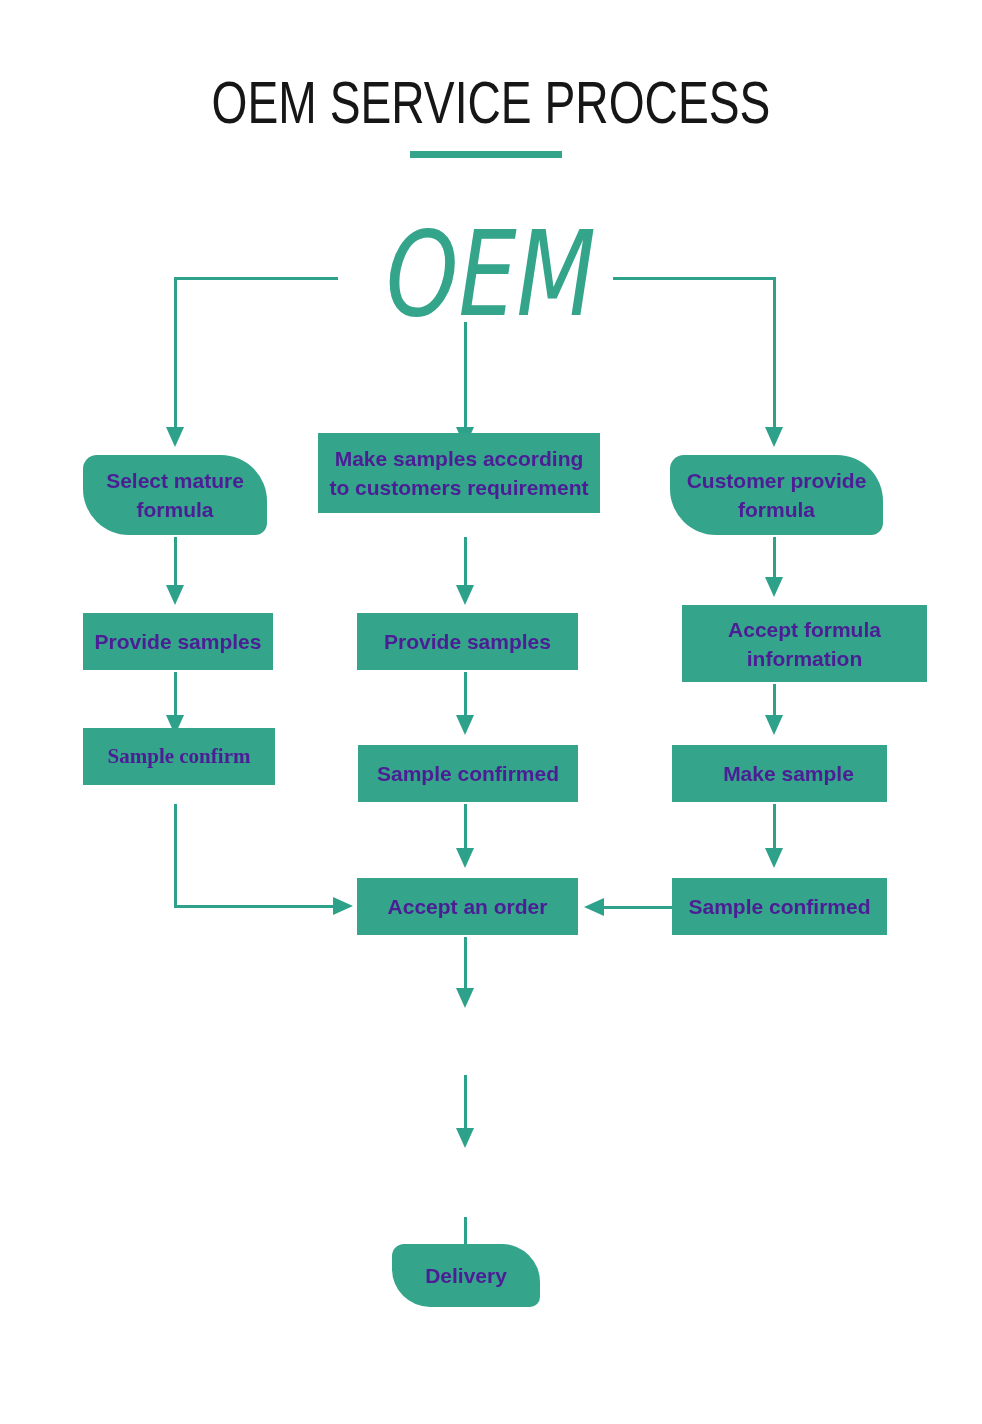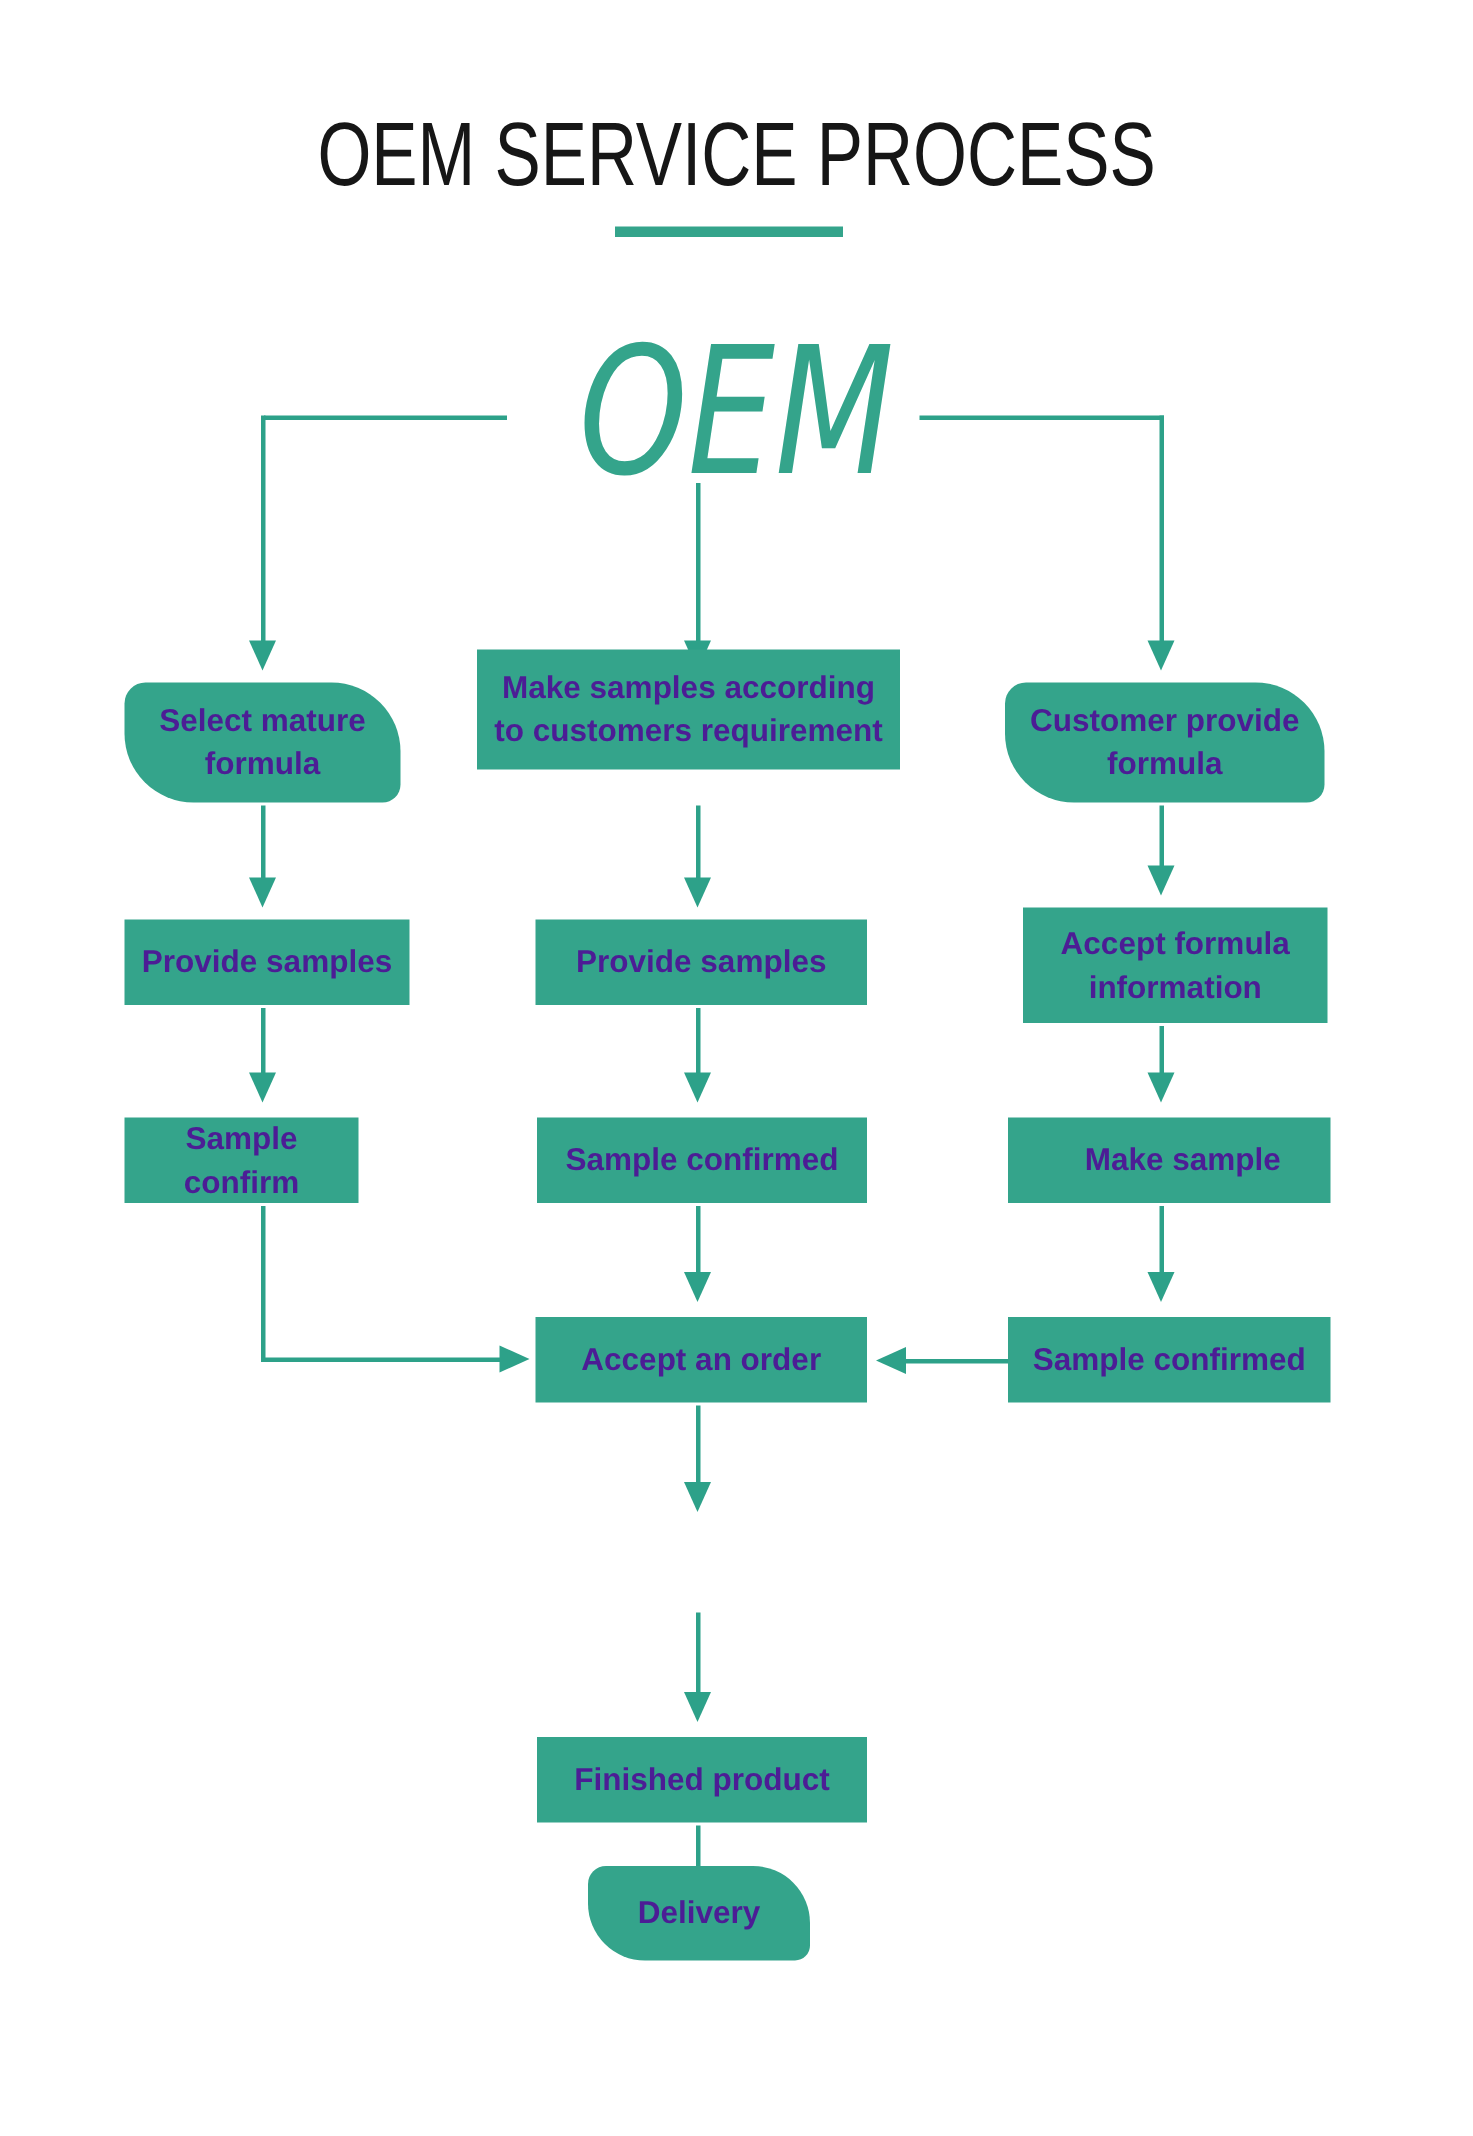--- a/index.html
+++ b/index.html
@@ -105,31 +105,31 @@
 
   <div class="vline" style="left:174px; top:537px; height:50px;"></div>
   <div class="arrow-down" style="left:166px; top:585px;"></div>
   <div class="vline" style="left:464px; top:537px; height:50px;"></div>
   <div class="arrow-down" style="left:456px; top:585px;"></div>
   <div class="vline" style="left:773px; top:537px; height:42px;"></div>
   <div class="arrow-down" style="left:765px; top:577px;"></div>
 
   <div class="box" style="left:83px; top:613px; width:190px; height:57px;">Provide samples</div>
   <div class="box" style="left:357px; top:613px; width:221px; height:57px;">Provide samples</div>
-  <div class="box" style="left:682px; top:605px; width:203px; height:77px;">Accept formula
+  <div class="box" style="left:682px; top:605px; width:245px; height:77px;">Accept formula
 information</div>
 
   <div class="vline" style="left:174px; top:672px; height:45px;"></div>
   <div class="arrow-down" style="left:166px; top:715px;"></div>
   <div class="vline" style="left:464px; top:672px; height:45px;"></div>
   <div class="arrow-down" style="left:456px; top:715px;"></div>
   <div class="vline" style="left:773px; top:684px; height:33px;"></div>
   <div class="arrow-down" style="left:765px; top:715px;"></div>
 
-  <div class="box" style="left:83px; top:745px; width:156px; height:57px;">Sample confirm</div>
+  <div class="box" style="left:83px; top:728px; width:192px; height:57px;font-family:Liberation Serif, serif;">Sample confirm</div>
   <div class="box" style="left:358px; top:745px; width:220px; height:57px;">Sample confirmed</div>
   <div class="box" style="left:672px; top:745px; width:215px; height:57px;padding-left:18px;">Make sample</div>
 
   <div class="vline" style="left:174px; top:804px; height:104px;"></div>
   <div class="hline" style="left:174px; top:905px; width:161px;"></div>
   <div class="arrow-right" style="left:333px; top:897px;"></div>
 
   <div class="vline" style="left:464px; top:804px; height:46px;"></div>
   <div class="arrow-down" style="left:456px; top:848px;"></div>
 
@@ -142,20 +142,19 @@
   <div class="hline" style="left:602px; top:906px; width:70px;"></div>
   <div class="arrow-left" style="left:584px; top:898px;"></div>
 
   <div class="vline" style="left:464px; top:937px; height:53px;"></div>
   <div class="arrow-down" style="left:456px; top:988px;"></div>
 
 
   <div class="vline" style="left:464px; top:1075px; height:55px;"></div>
   <div class="arrow-down" style="left:456px; top:1128px;"></div>
 
-  <div class="box" style="left:358px; top:1158px; width:220px; height:57px;">Finished product</div>
 
   <div class="vline" style="left:464px; top:1217px; height:53px;"></div>
   <div class="arrow-down" style="left:456px; top:1268px;"></div>
 
   <div class="box pill-sm" style="left:392px; top:1244px; width:148px; height:63px;">Delivery</div>
 
 </div>
 
 </body></html>

